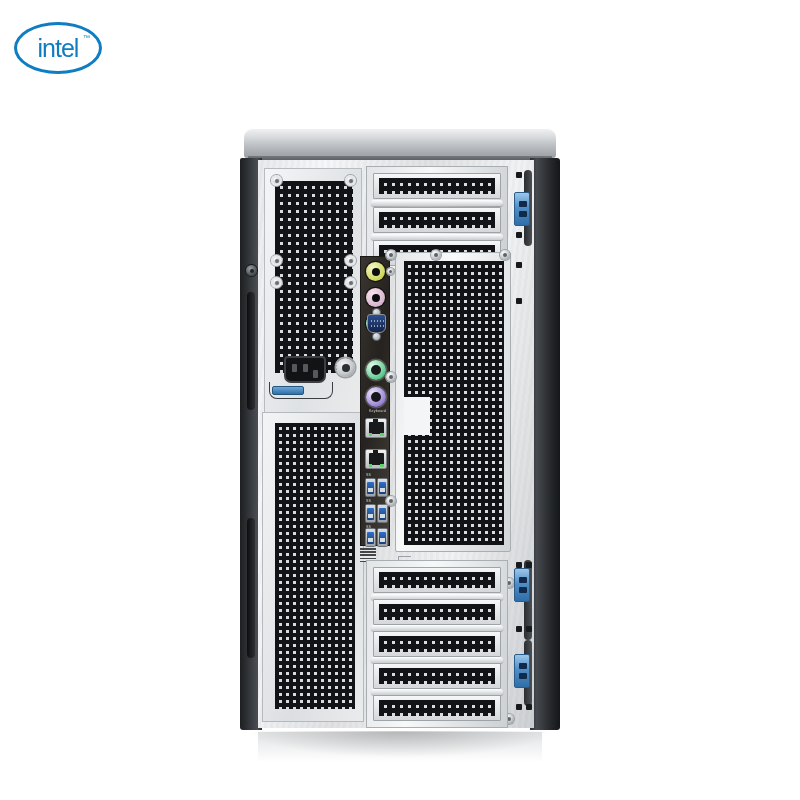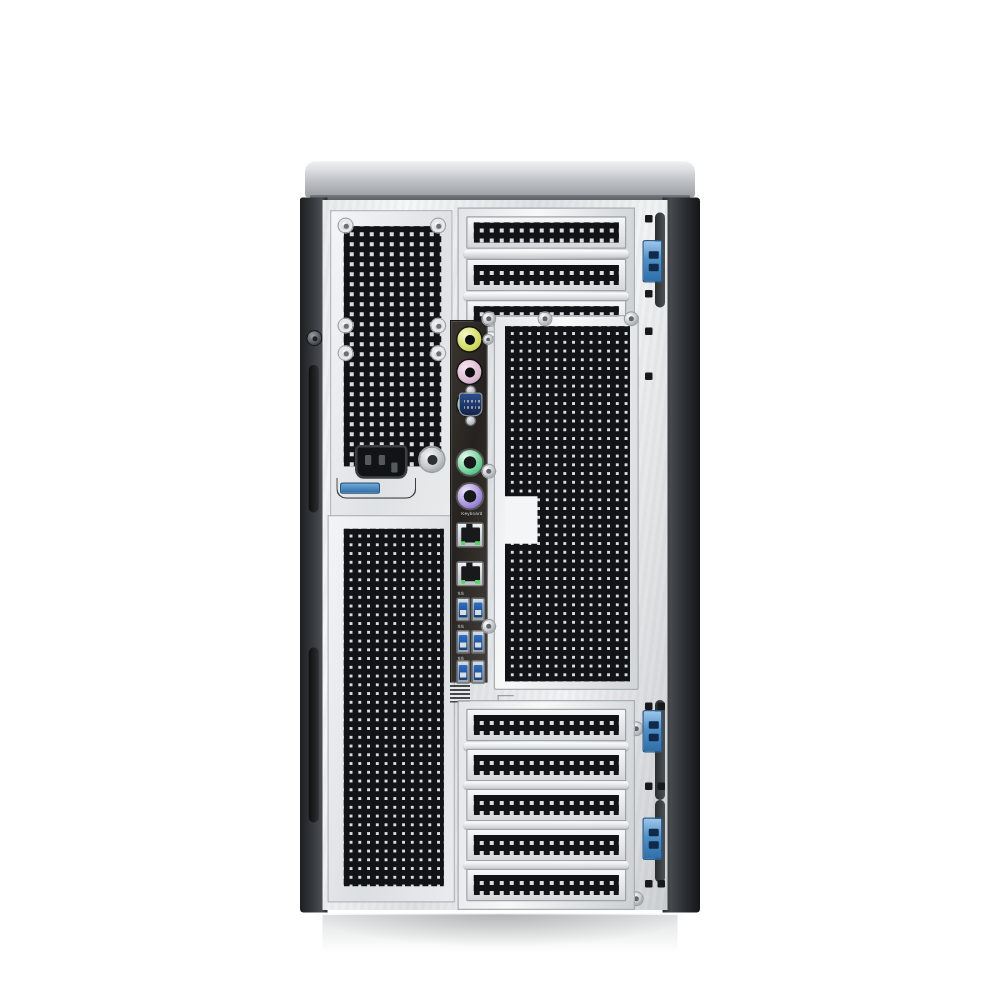--- a/index.html
+++ b/index.html
@@ -192,20 +192,24 @@
   
   .base-shadow{position:absolute;left:250px;top:731px;width:300px;height:26px;
                background:radial-gradient(ellipse at 50% 0%,rgba(0,0,0,.20),rgba(0,0,0,0) 72%);}
   .base-reflect{position:absolute;left:258px;top:732px;width:284px;height:30px;
                 background:linear-gradient(180deg,rgba(120,125,130,.22),rgba(255,255,255,0));}
 </style>
 </head>
 <body>
 
 <div id="brand-bar">
+  <div class="intel-logo">
+    <span class="intel-word">intel</span>
+    <span class="intel-tm">™</span>
+  </div>
 </div>
 
 <div id="tower">
 
   <div class="top-cap"></div>
   <div class="top-cap-lip"></div>
 
   <div class="side-panel">
     <div class="side-screw"></div>
     <div class="side-slot"></div>

